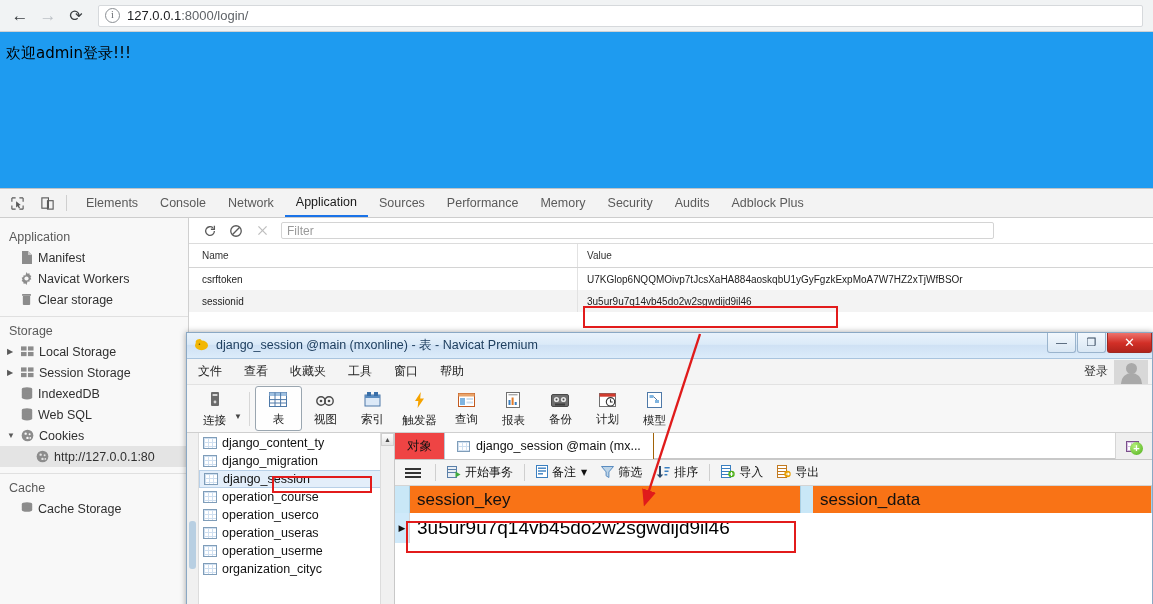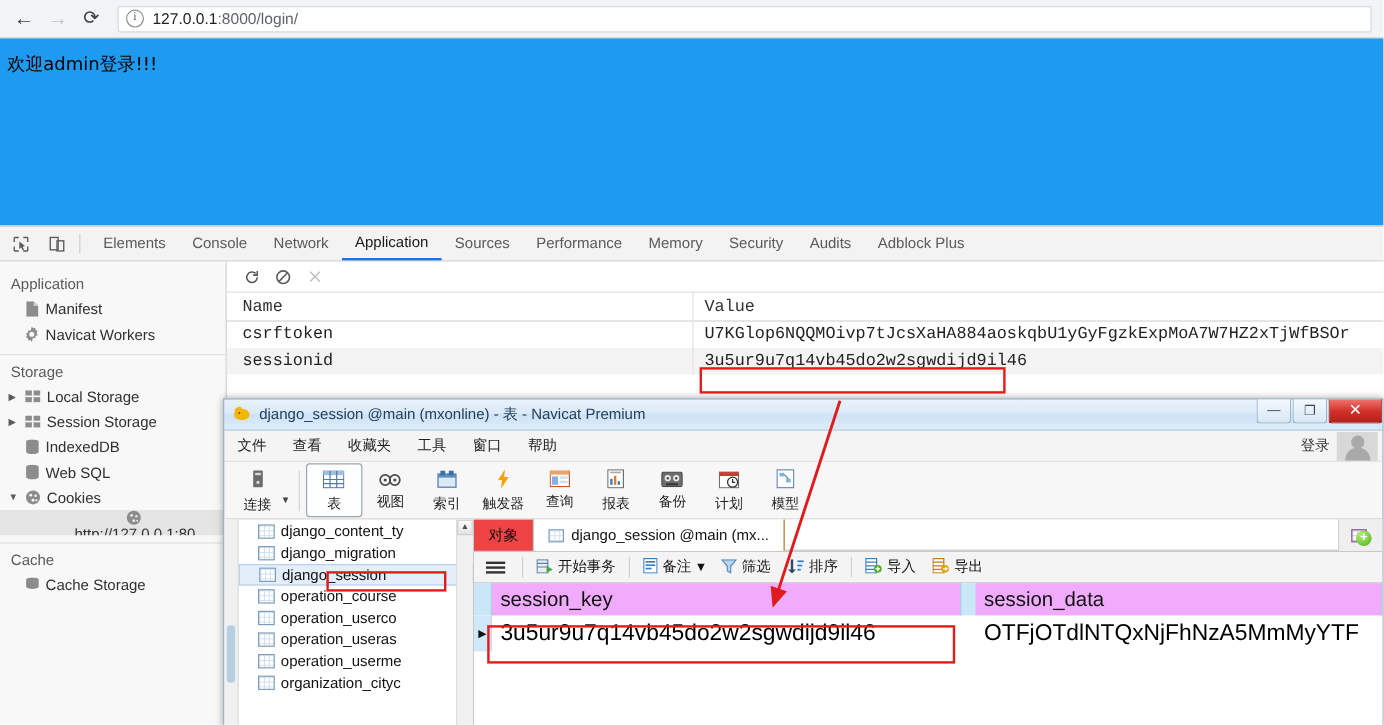--- a/index.html
+++ b/index.html
@@ -67,40 +67,40 @@
   #dt-sidebar{
     width:189px;flex:none;background:#f8f8f8;border-right:1px solid #d0d0d0;
     padding-top:7px;box-sizing:border-box;font-size:12.5px;color:#333;
   }
   .sb-section{padding:5px 0 3px 9px;color:#5a5a5a;font-size:12.5px;}
   .sb-divider{height:1px;background:#e0e0e0;margin:6px 0 2px 0;}
   .sb-item{
     display:flex;align-items:center;height:21px;padding-left:18px;font-size:12.5px;color:#303030;
   }
   .sb-item.indent2{padding-left:34px;}
-  .sb-item.selected{background:#e4e4e4;flex-direction:column;}
+  .sb-item.selected{background:#e4e4e4;}
   .sb-arrow{
     width:10px;flex:none;font-size:8px;color:#5a5a5a;margin-left:-11px;margin-right:2px;
   }
   .sb-ico{width:17px;flex:none;display:flex;align-items:center;justify-content:center;color:#7d7d7d;}
   .sb-label{margin-left:3px;white-space:nowrap;overflow:hidden;}
 
   #dt-main{flex:1;display:flex;flex-direction:column;min-width:0;}
   #dt-toolbar{
     height:26px;display:flex;align-items:center;border-bottom:1px solid #dcdcdc;
     background:#fff;padding-left:8px;box-sizing:border-box;
   }
   .tb-ico{width:26px;height:22px;display:flex;align-items:center;justify-content:center;color:#5a5a5a;}
   .tb-ico.dim{color:#bdbdbd;}
   #dt-filter{
     flex:1;height:17px;border:1px solid #d4d4d4;border-radius:2px;margin:0 12px 0 6px;
     font-size:12px;color:#9a9a9a;padding:0 5px;display:flex;align-items:center;
     background:#fff;box-sizing:border-box;max-width:713px;
   }
-  #cookie-table{font-size:14px;color:#222;font-family:Liberation Mono, monospace;}
+  #cookie-table{font-size:10px;color:#222;}
   .ck-head{display:flex;height:23px;border-bottom:1px solid #d4d4d4;align-items:center;background:#fff;}
   .ck-row{display:flex;height:22px;align-items:center;}
   .ck-row.alt{background:#f3f3f3;}
   .ck-c1{width:389px;flex:none;padding-left:13px;box-sizing:border-box;border-right:1px solid #e2e2e2;height:100%;display:flex;align-items:center;}
   .ck-c2{flex:1;padding-left:9px;box-sizing:border-box;display:flex;align-items:center;white-space:nowrap;overflow:hidden;}
   .ck-head .ck-c1,.ck-head .ck-c2{color:#333;}
 
   
   #hl-cookie{
     position:absolute;left:583px;top:306px;width:255px;height:22px;
@@ -166,21 +166,21 @@
   #nv-content{display:flex;height:197px;}
   #nv-left{
     width:208px;flex:none;background:#fff;border-right:1px solid #c8c8c8;
     display:flex;box-sizing:border-box;
   }
   #nv-left-scroll{
     width:11px;flex:none;background:#f0f0f0;border-right:1px solid #dcdcdc;position:relative;
   }
   #nv-left-scroll .thumb{position:absolute;left:2px;top:88px;width:7px;height:48px;background:#b8cfe2;border-radius:3px;}
   #nv-tree{flex:1;overflow:hidden;position:relative;padding-top:1px;}
-  .tbl-row{display:flex;align-items:center;height:18px;padding-left:16px;font-size:12.5px;color:#111;white-space:nowrap;}
+  .tbl-row{display:flex;align-items:center;height:18px;padding-left:4px;font-size:12.5px;color:#111;white-space:nowrap;}
   .tbl-row.selected{background:#e3eefa;border:1px solid #b8d0e8;box-sizing:border-box;height:18px;}
   .tbl-ico{width:14px;height:12px;flex:none;margin-right:5px;position:relative;}
   .tbl-ico:before{
     content:"";position:absolute;inset:0;border:1px solid #7f9db9;background:#fff;
     background-image:linear-gradient(#cfdff0 1px,transparent 1px),linear-gradient(90deg,#cfdff0 1px,transparent 1px);
     background-size:4px 4px;
   }
   #nv-tree-vscroll{
     position:absolute;right:0;top:0;width:13px;height:100%;background:#f0f0f0;border-left:1px solid #dcdcdc;
   }
@@ -232,21 +232,21 @@
   .gt-gl{margin-right:4px;font-size:12px;line-height:12px;}
   .gt-sep{width:1px;height:17px;background:#cfcfcf;margin:0 4px;}
   #gt-hamb{display:flex;flex-direction:column;justify-content:center;gap:2px;padding:0 10px 0 2px;}
   #gt-hamb i{display:block;width:16px;height:2px;background:#333;}
 
   #nv-grid{flex:1;background:#fff;display:flex;flex-direction:column;min-height:0;}
   .gh-row{display:flex;height:27px;background:#c9e7f7;align-items:stretch;}
   .gh-sel{width:14px;flex:none;background:#c9e7f7;border-right:1px solid #a9cfe4;}
   .gh-cell{
     display:flex;align-items:center;padding-left:7px;font-size:17px;color:#111;
-    border-right:1px solid #a9cfe4;box-sizing:border-box;background:#f0abfc;
+    border-right:1px solid #a9cfe4;box-sizing:border-box;background:#f97316;
   }
   .gd-row{display:flex;height:30px;align-items:stretch;background:#fff;}
   .gd-sel{
     width:14px;flex:none;background:#cfe9fa;border-right:1px solid #d4d4d4;
     display:flex;align-items:center;justify-content:center;font-size:9px;color:#111;
   }
   .gd-cell{
     display:flex;align-items:center;padding-left:7px;font-size:19px;color:#000;
     box-sizing:border-box;white-space:nowrap;overflow:hidden;
   }
@@ -331,20 +331,29 @@
       <div class="sb-item">
         <span class="sb-ico">
           <svg width="13" height="13" viewBox="0 0 16 16">
               <path fill="#8c8c8c" d="M8 0l1.3 2 2.3-.5.3 2.3 2.1 1-1.1 2 1.1 2-2.1 1-.3 2.3-2.3-.5L8 16l-1.3-2-2.3.5-.3-2.3-2.1-1 1.1-2-1.1-2 2.1-1 .3-2.3 2.3.5z"></path>
               <circle cx="8" cy="8" r="2.6" fill="#f8f8f8"></circle>
             </svg>
         </span>
         <span class="sb-label">Navicat Workers</span>
       </div>
 
+      <div class="sb-item">
+        <span class="sb-ico">
+          <svg width="11" height="13" viewBox="0 0 12 14">
+              <rect x="2" y="3" width="8" height="10" rx="1" fill="#8c8c8c"></rect>
+              <rect x="1" y="1" width="10" height="2" rx="1" fill="#8c8c8c"></rect>
+            </svg>
+        </span>
+        <span class="sb-label">Clear storage</span>
+      </div>
 
       <div class="sb-divider"></div>
       <div class="sb-section">Storage</div>
 
       <div class="sb-item">
         <span class="sb-arrow">▶</span>
         <span class="sb-ico">
           <svg width="13" height="11" viewBox="0 0 14 11">
               <rect x="0" y="0" width="6" height="4.5" fill="#8c8c8c"></rect>
               <rect x="7.5" y="0" width="6" height="4.5" fill="#8c8c8c"></rect>
@@ -454,20 +463,23 @@
           <svg width="14" height="14" viewBox="0 0 16 16">
               <circle cx="8" cy="8" r="6" fill="none" stroke="#5a5a5a" stroke-width="1.5"></circle>
               <line x1="3.8" y1="12.2" x2="12.2" y2="3.8" stroke="#5a5a5a" stroke-width="1.5"></line>
             </svg>
         </div>
         <div class="tb-ico dim">
           <svg width="13" height="13" viewBox="0 0 16 16">
               <line x1="3" y1="3" x2="13" y2="13" stroke="#bdbdbd" stroke-width="1.5"></line>
               <line x1="13" y1="3" x2="3" y2="13" stroke="#bdbdbd" stroke-width="1.5"></line>
             </svg>
+        </div>
+        <div id="dt-filter">
+          <span>Filter</span>
         </div>
       </div>
 
       <div id="cookie-table">
         <div class="ck-head">
           <div class="ck-c1">Name</div>
           <div class="ck-c2">Value</div>
         </div>
         <div class="ck-row">
           <div class="ck-c1">csrftoken</div>
@@ -783,21 +795,20 @@
 
       <div id="nv-grid">
         <div class="gh-row">
           <div class="gh-sel"></div>
           <div class="gh-cell w-key">session_key</div>
           <div class="gh-cell w-data">session_data</div>
         </div>
         <div class="gd-row">
           <div class="gd-sel">▶</div>
           <div class="gd-cell w-key">3u5ur9u7q14vb45do2w2sgwdijd9il46</div>
-          <div class="gd-cell w-data">OTFjOTdlNTQxNjFhNzA5MmMyYTF</div>
         </div>
         <div id="nv-grid-blank"></div>
 
       </div>
     </div>
   </div>
 </div>
 
 <div id="hl-cell"></div>
 <div id="hl-tblname"></div>

